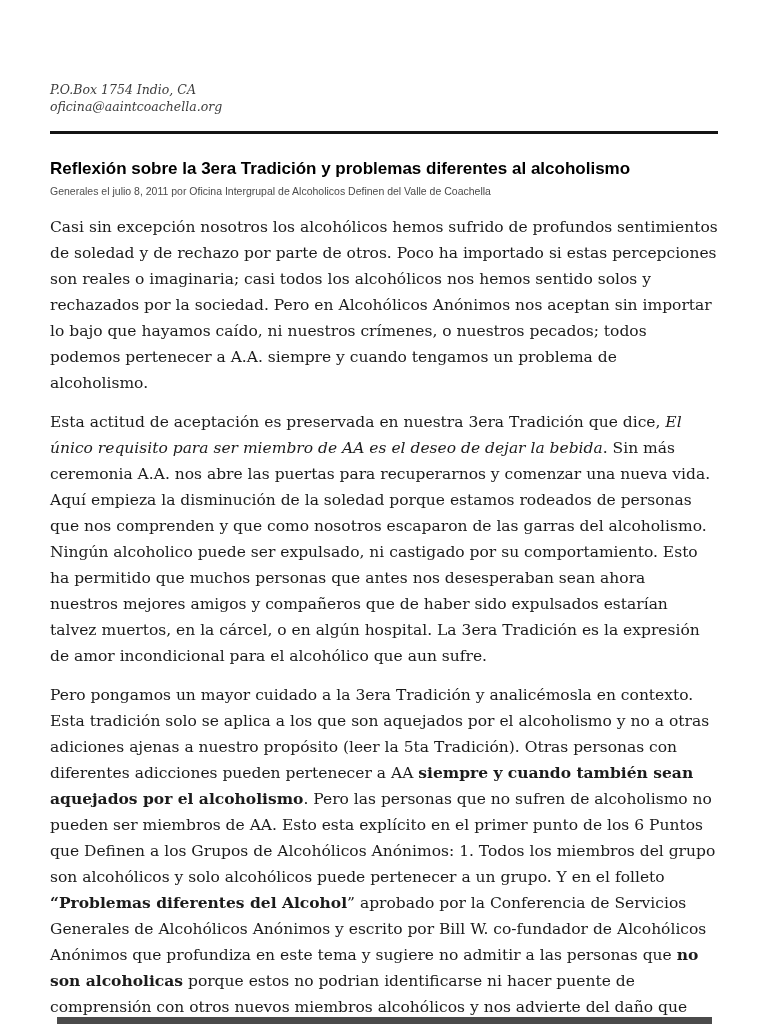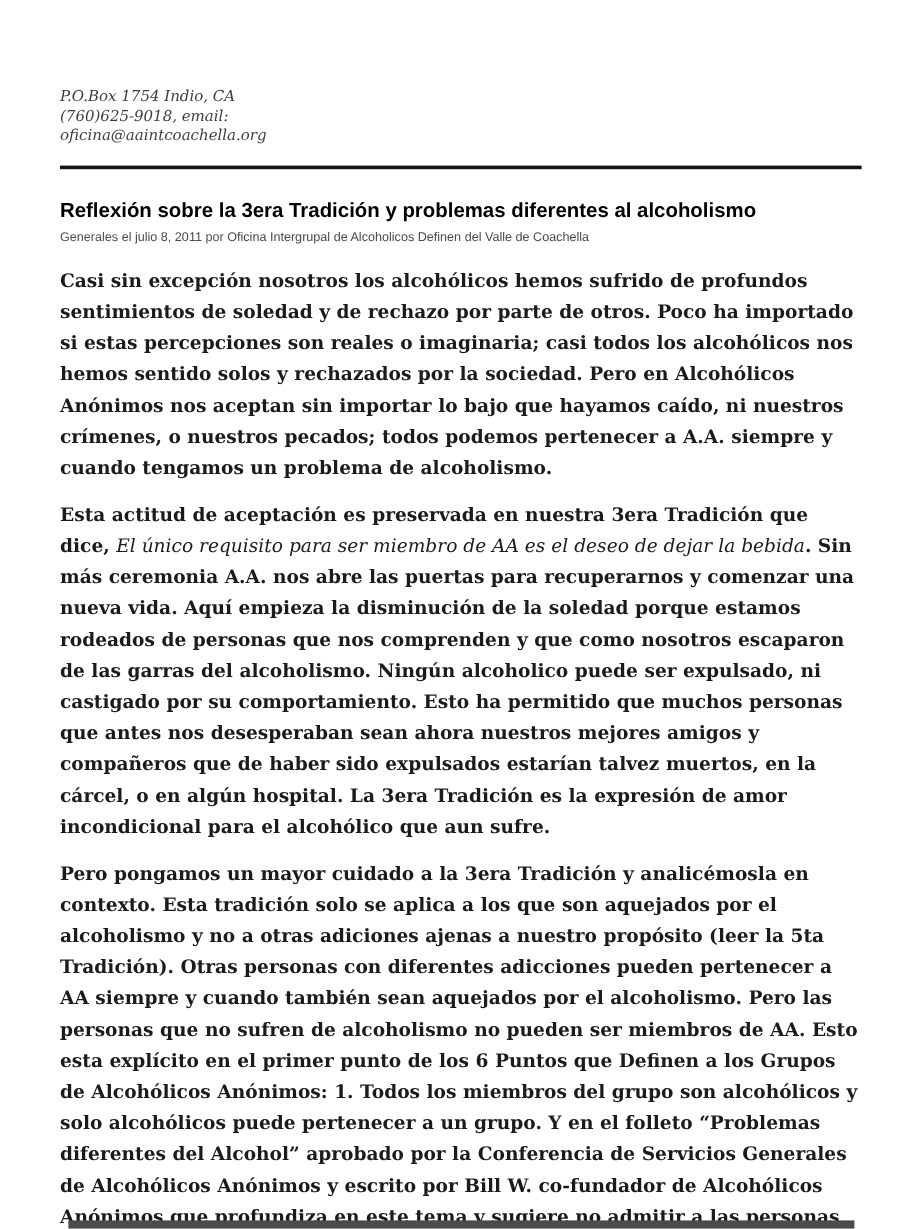--- a/index.html
+++ b/index.html
@@ -19,21 +19,21 @@
   }
   
   .org-name {
     font-family: "Liberation Sans", "DejaVu Sans", sans-serif;
     font-weight: 700;
     font-size: 15px;
     color: #111111;
     letter-spacing: 0.1px;
   }
   .address {
-    margin-top: 6px;
+    margin-top: 16px;
     font-style: italic;
     font-size: 12.5px;
     line-height: 16.5px;
     color: #3d3d3d;
   }
   .rule {
     margin-top: 16px;
     height: 0;
     border: none;
     border-top: 3px solid #141414;
@@ -58,42 +58,41 @@
     cursor: pointer;
     margin-top: 32px;
   }
   .body-text {
     margin-top: 17px;
     width: 668px;
     font-size: 15.5px;
     line-height: 26px;
   }
   .body-text p { margin-bottom: 13px; }
-  span.normal { font-style: normal; font-weight: 700; }
+  span.normal { font-style: normal; font-weight: 400; }
   span.bold   { font-style: normal; font-weight: 700; }
   span.italic { font-style: italic; font-weight: 400; }
   
   .bottom-bar {
     position: absolute;
     left: 57px;
     bottom: 0;
     width: 655px;
     height: 7px;
     background: #4b4b4b;
   }
 </style>
 </head>
 <body>
 
 <div class="page">
 
   <header>
     <div class="address">
       <div>P.O.Box 1754 Indio, CA</div>
-      <div>(760)625-9018, email:</div>
       <div>oficina@aaintcoachella.org</div>
     </div>
     <hr class="rule">
   </header>
 
   <article>
     <h1 class="article-title">Reflexión sobre la 3era Tradición y problemas diferentes al alcoholismo</h1>
 
     <div class="byline">
       <span>Generales el </span><a>julio 8, 2011</a><span> por </span><a>Oficina Intergrupal de Alcoholicos Definen del Valle de Coachella</a>

